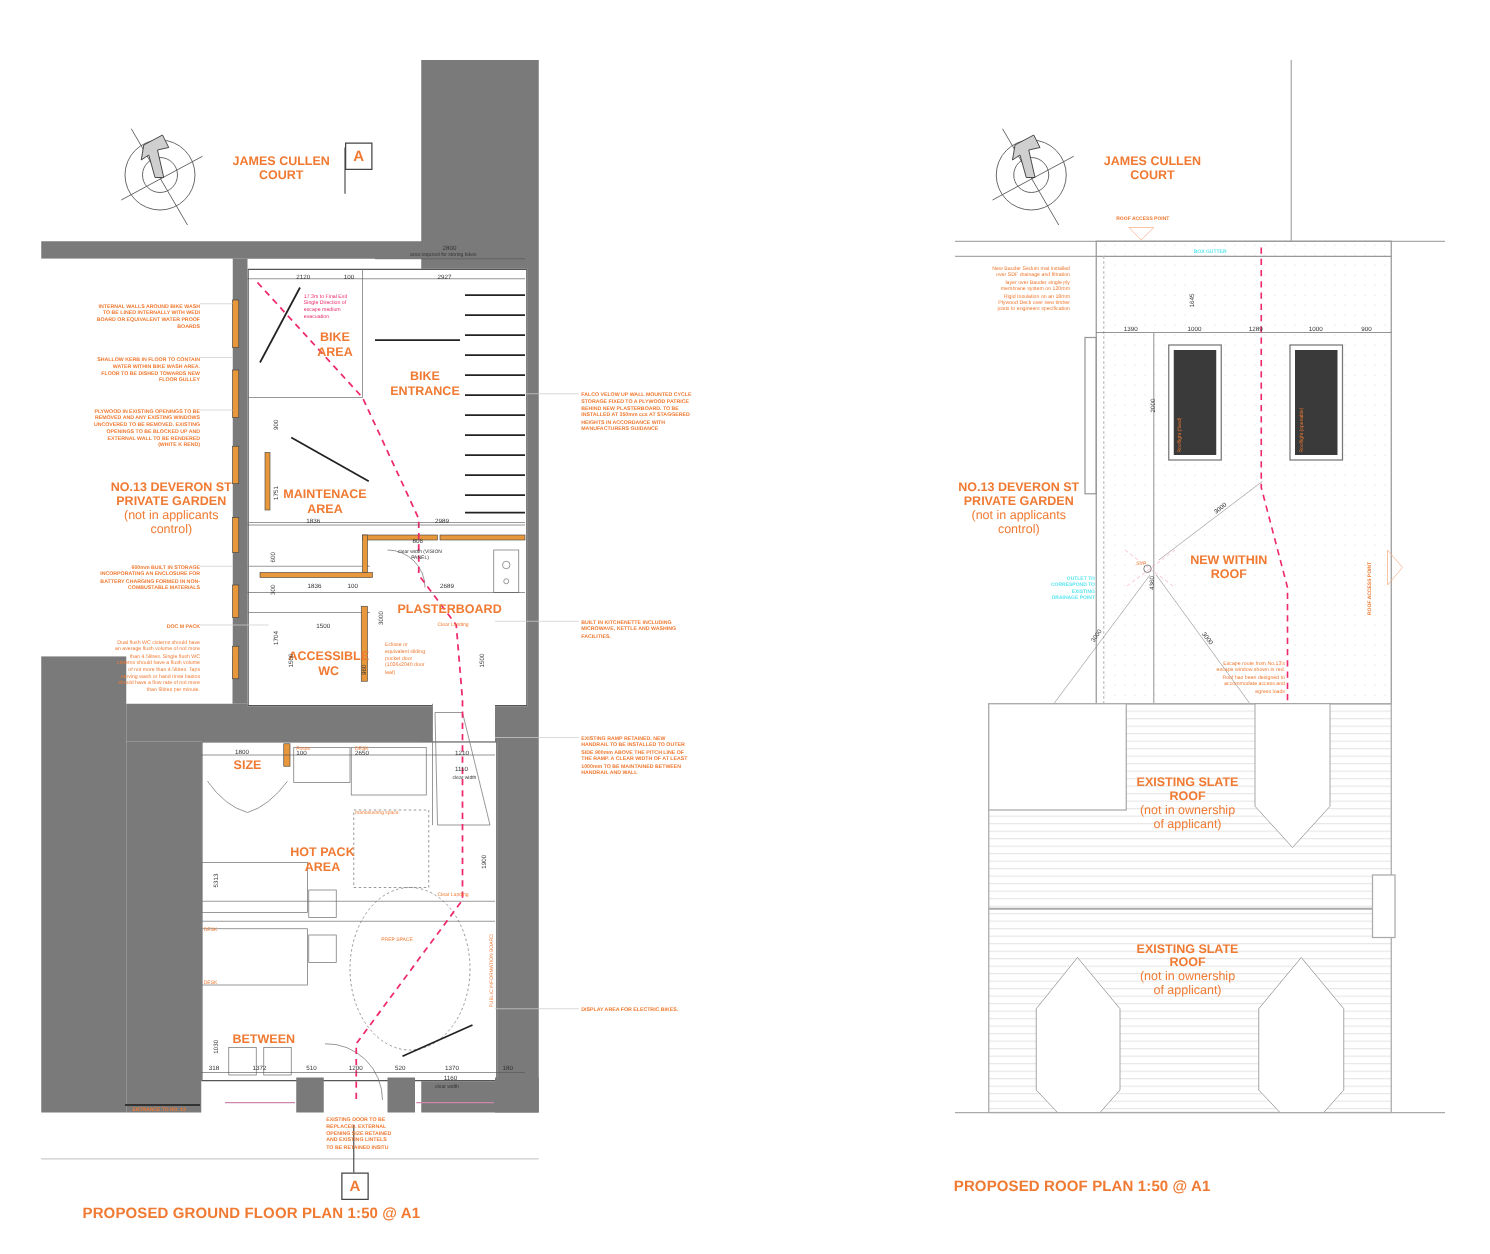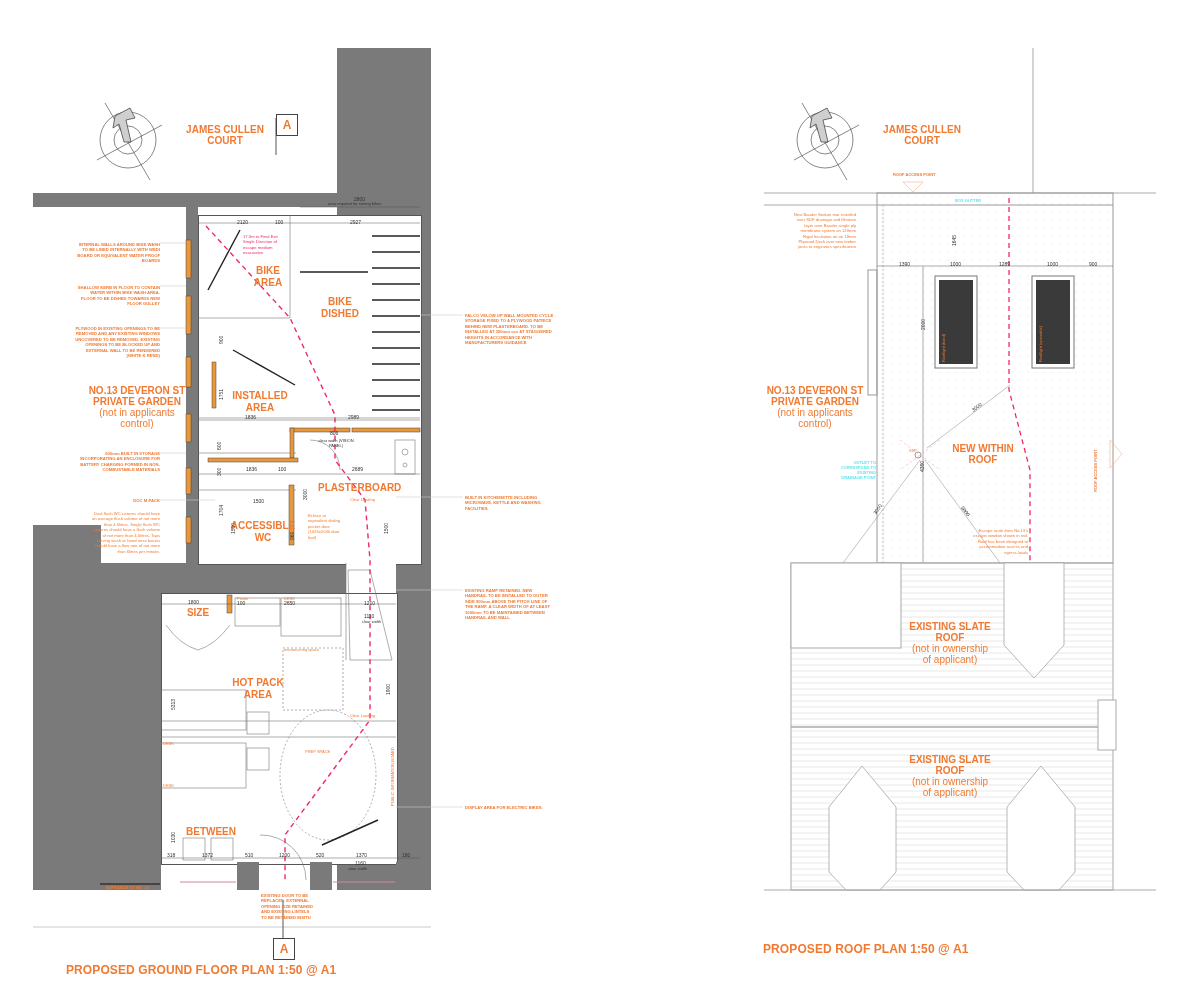--- a/index.html
+++ b/index.html
@@ -158,24 +158,24 @@
     <div style="font-weight:normal">(not in applicants</div>
     <div style="font-weight:normal">control)</div>
   </div>
 
   <div class="room" style="left:246px;top:265px;width:44px;">
     <div>BIKE</div>
     <div>AREA</div>
   </div>
   <div class="room" style="left:312px;top:296px;width:56px;">
     <div>BIKE</div>
-    <div>DISHED</div>
+    <div>ENTRANCE</div>
   </div>
   <div class="room" style="left:224px;top:390px;width:72px;">
-    <div>INSTALLED</div>
+    <div>MAINTENACE</div>
     <div>AREA</div>
   </div>
   <div class="room" style="left:318px;top:482px;width:70px;">PLASTERBOARD</div>
   <div class="room" style="left:230px;top:520px;width:66px;">
     <div>ACCESSIBLE</div>
     <div>WC</div>
   </div>
   <div class="room" style="left:178px;top:607px;width:40px;">SIZE</div>
   <div class="room" style="left:230px;top:677px;width:56px;">
     <div>HOT PACK</div>

